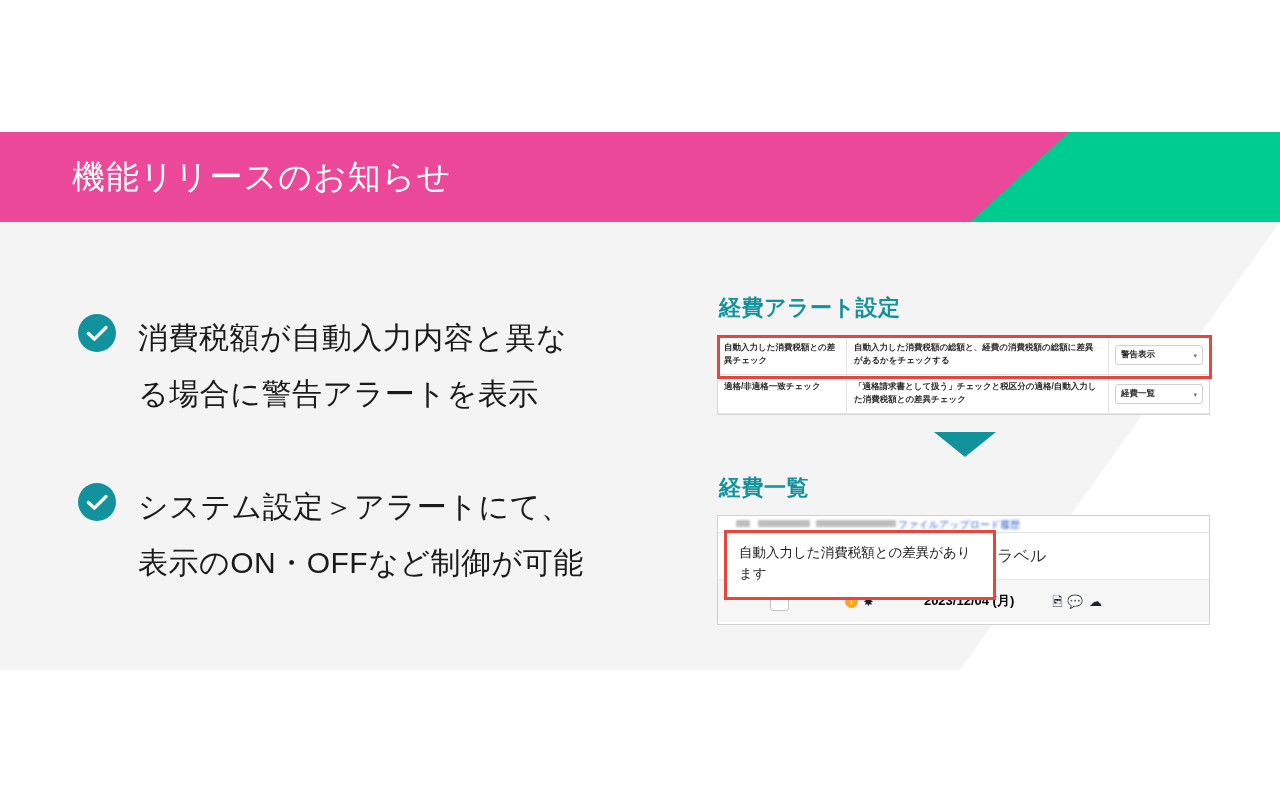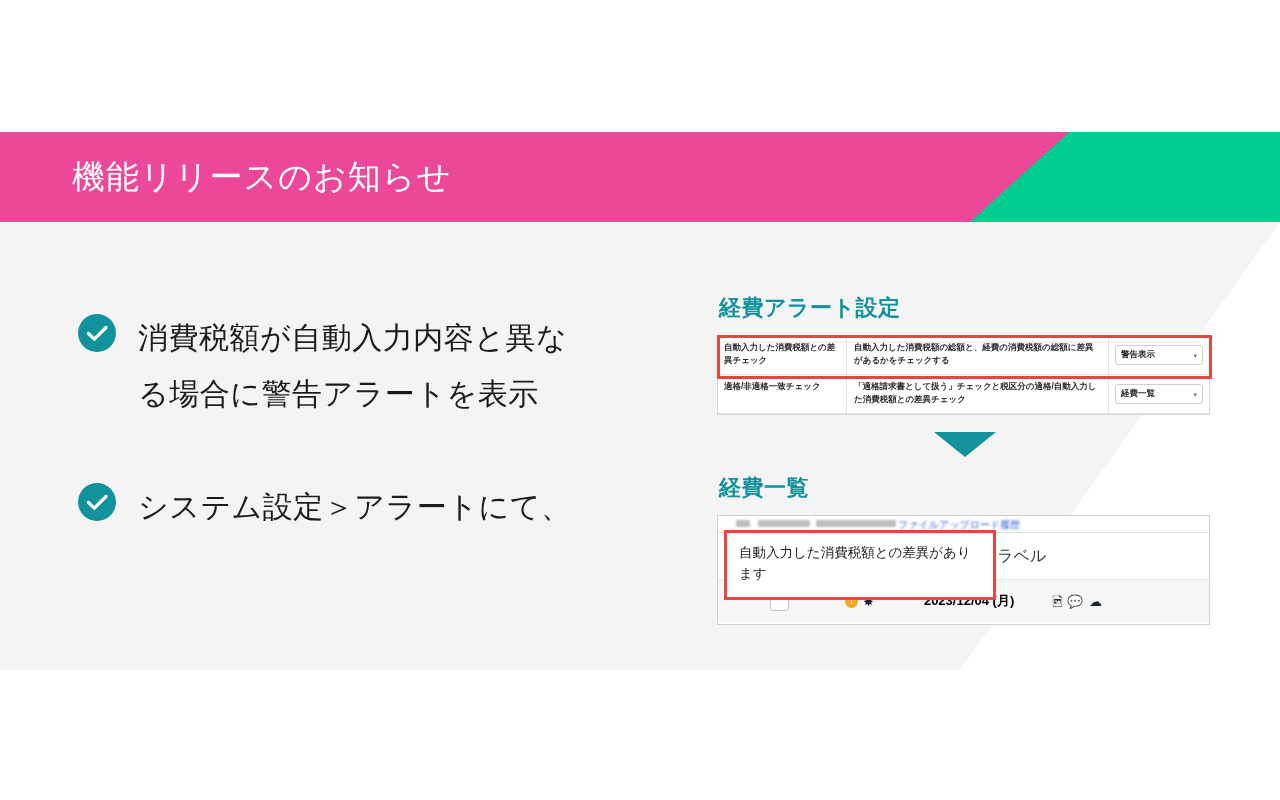--- a/index.html
+++ b/index.html
@@ -355,20 +355,21 @@
         </div>
       </div>
 
       <div class="bullet">
         <svg class="check-icon" viewBox="0 0 40 40">
           <circle cx="20" cy="20" r="20" fill="#12929c"></circle>
           <path d="M11 20.5 L17.2 26.5 L29.5 14.2" fill="none" stroke="#ffffff" stroke-width="3.4" stroke-linecap="round" stroke-linejoin="round"></path>
         </svg>
         <div class="bullet-text">
           <div>システム設定＞アラートにて、</div>
+          <div>表示のON・OFFなど制御が可能</div>
         </div>
       </div>
 
     </div>
 
     <div class="shot-col">
 
       <div class="shot-heading">経費アラート設定</div>
 
       <div class="settings-box">

